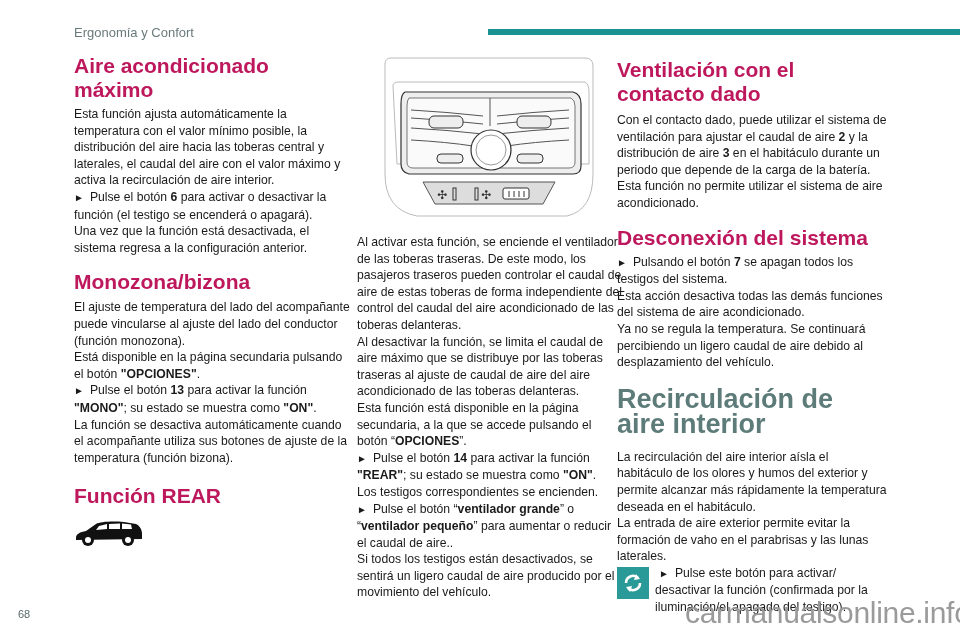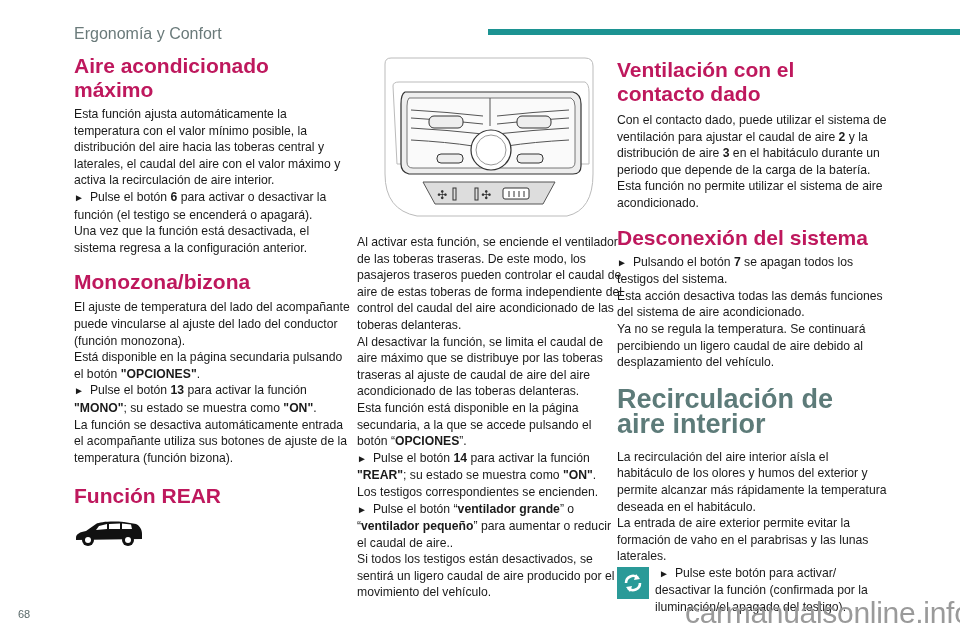--- a/index.html
+++ b/index.html
@@ -1,21 +1,21 @@
 <!DOCTYPE html>
 <html><head>
 <meta charset="utf-8">
 <style>
   html, body { margin: 0; padding: 0; }
   body {
     width: 960px; height: 640px; background: #ffffff; position: relative; overflow: hidden;
     font-family: "Liberation Sans", sans-serif; color: #1a1a1a;
   }
   .header-title {
-    position: absolute; left: 74px; top: 25px; font-size: 16px; color: #6a7a7a;
+    position: absolute; left: 74px; top: 25px; font-size: 13px; color: #6a7a7a;
   }
   .header-bar {
     position: absolute; left: 488px; top: 29px; width: 472px; height: 6px; background: #1c9392;
   }
   .col { position: absolute; top: 54px; }
   .col1 { left: 74px; width: 276px; }
   .col2 { left: 357px; width: 265px; }
   .col3 { left: 617px; width: 270px; }
   h2 {
     margin: 0; font-weight: bold; font-size: 21px; line-height: 24px; color: #be185d;
@@ -46,21 +46,21 @@
     <p>Esta función ajusta automáticamente la temperatura con el valor mínimo posible, la distribución del aire hacia las toberas central y laterales, el caudal del aire con el valor máximo y activa la recirculación de aire interior.</p>
     <p><span class="arrow">►</span><span>Pulse el botón </span><b>6</b><span> para activar o desactivar la función (el testigo se encenderá o apagará).</span></p>
     <p>Una vez que la función está desactivada, el sistema regresa a la configuración anterior.</p>
   </div>
 
   <div class="sec" style="margin-top:14px;">
     <h2 style="margin-bottom:5px;">Monozona/bizona</h2>
     <p>El ajuste de temperatura del lado del acompañante puede vincularse al ajuste del lado del conductor (función monozona).</p>
     <p><span>Está disponible en la página secundaria pulsando el botón </span><b>"OPCIONES"</b><span>.</span></p>
     <p><span class="arrow">►</span><span>Pulse el botón </span><b>13</b><span> para activar la función </span><b>"MONO"</b><span>; su estado se muestra como </span><b>"ON"</b><span>.</span></p>
-    <p>La función se desactiva automáticamente entrada el acompañante utiliza sus botones de ajuste de la temperatura (función bizona).</p>
+    <p>La función se desactiva automáticamente cuando el acompañante utiliza sus botones de ajuste de la temperatura (función bizona).</p>
   </div>
 
   <div class="sec" style="margin-top:18px;">
     <h2>Función REAR</h2>
     <div style="margin-top:12px;">
       <svg width="70" height="28" viewBox="0 0 70 28">
         <path d="M2 18 C2 14 6 12 12 11 L22 4 C26 2 36 1 50 2 L62 4 C66 6 68 10 68 14 L68 19 L2 20 Z" fill="#111"></path>
         <path d="M25 6 L33 4 L33 9 L22 10 Z" fill="#fff"></path>
         <path d="M35 4 L46 3.5 L46 9 L35 9 Z" fill="#fff"></path>
         <path d="M48 3.5 L57 4.5 L58 9 L48 9 Z" fill="#fff"></path>

